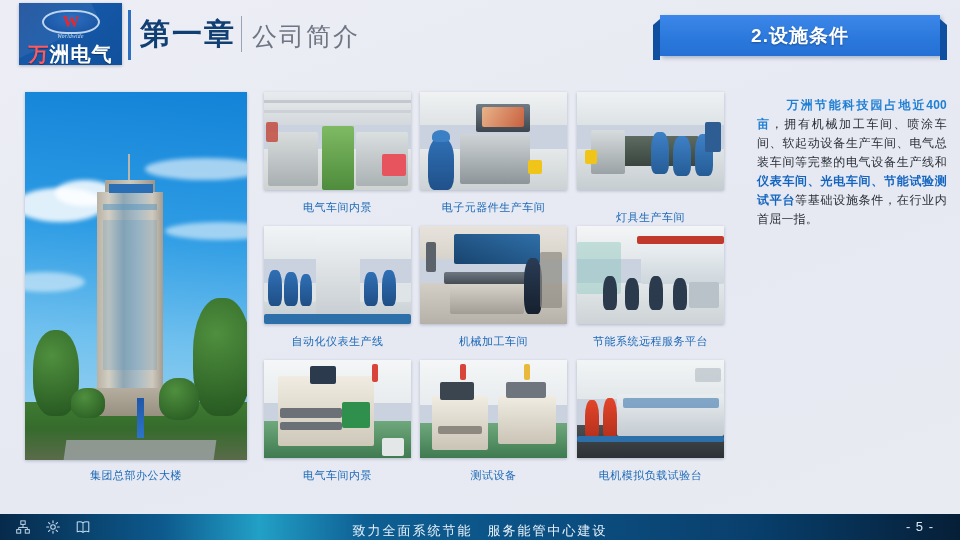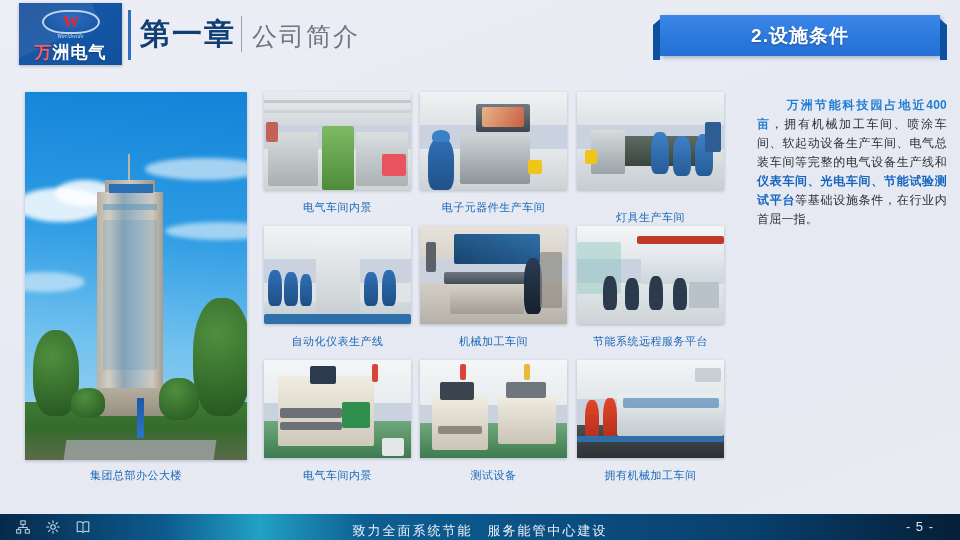--- a/index.html
+++ b/index.html
@@ -24,21 +24,21 @@
   .logo-world{position:absolute;left:0;top:0;width:58px;height:24px;
     border-radius:50%/60%;border:2px solid #bcd6ef;box-sizing:border-box;
     background:radial-gradient(ellipse at 50% 30%,#2d6fc0 0%,#17509e 100%);}
   .logo-w{position:absolute;left:0;top:2px;width:58px;text-align:center;
     font-size:17px;font-weight:bold;color:#e8262c;letter-spacing:-1px;
     font-family:"Liberation Serif",serif;line-height:20px;}
   .logo-sub{position:absolute;left:0;top:30px;width:103px;text-align:center;
     font-size:5.5px;color:#cfe0f2;letter-spacing:.3px;
     font-family:"Liberation Serif",serif;font-style:italic;}
   .logo-cn{position:absolute;left:0;top:38px;width:103px;text-align:center;
-    font-size:17px;font-weight:bold;color:#ffffff;letter-spacing:1px;
+    font-size:20px;font-weight:bold;color:#ffffff;letter-spacing:1px;
     text-shadow:0 1px 1px rgba(0,0,0,.35);}
   .logo-cn .red{color:#ff5a5f;}
 
   .hdr-divider{position:absolute;left:128px;top:10px;width:3px;height:50px;
     background:#2f6fc0;}
   .chapter{position:absolute;left:140px;top:15px;font-size:30px;font-weight:bold;
     color:#123f73;letter-spacing:2px;line-height:38px;}
   .chapter-sep{position:absolute;left:241px;top:16px;width:1px;height:36px;
     background:#9aa3b4;}
   .chapter-sub{position:absolute;left:252px;top:18px;font-size:25px;color:#6f7683;
@@ -295,21 +295,21 @@
   <div class="photo ph p9">
     <div class="ceil" style="background:linear-gradient(180deg,#f2f5f6,#e2e7ea);height:40%;"></div>
     <div class="fl" style="background:linear-gradient(180deg,#4a4f54,#2c3135);height:34%;"></div>
     <div class="mach" style="left:40px;top:34px;width:107px;height:42px;background:linear-gradient(180deg,#e9edf0,#c3cbd1);"></div>
     <div class="mach" style="left:46px;top:38px;width:96px;height:10px;background:#2f6fa8;opacity:.55;"></div>
     <div class="person" style="left:8px;top:40px;width:14px;height:40px;background:linear-gradient(180deg,#e2452a,#b22f1c);"></div>
     <div class="person" style="left:26px;top:38px;width:14px;height:42px;background:linear-gradient(180deg,#e2452a,#b22f1c);"></div>
     <div class="mach" style="left:0;top:76px;width:147px;height:6px;background:#2d6fa8;"></div>
     <div class="mach" style="left:118px;top:8px;width:26px;height:14px;background:#b9c2c8;opacity:.7;"></div>
   </div>
-  <div class="cap" style="left:577px;top:468px;width:147px;">拥有机械加工车间</div>
+  <div class="cap" style="left:577px;top:468px;width:147px;">电机模拟负载试验台</div>
 
   <div class="textpanel">
     <div class="ptext"><span class="indent"></span><span class="hl">万洲节能科技园占地近400亩</span><span>，拥有机械加工车间、喷涂车间、软起动设备生产车间、电气总装车间</span><span>等完整的电气设备生产线和</span><span class="hl2">仪表车间、光电车间、节能试验测试平台</span><span>等基础设施条件，在行业内首屈一指。</span></div>
   </div>
 
   <div class="footer">
     <div class="footer-bg"></div>
     <div class="footer-cut"></div>
 
     <div class="footer-icons">

